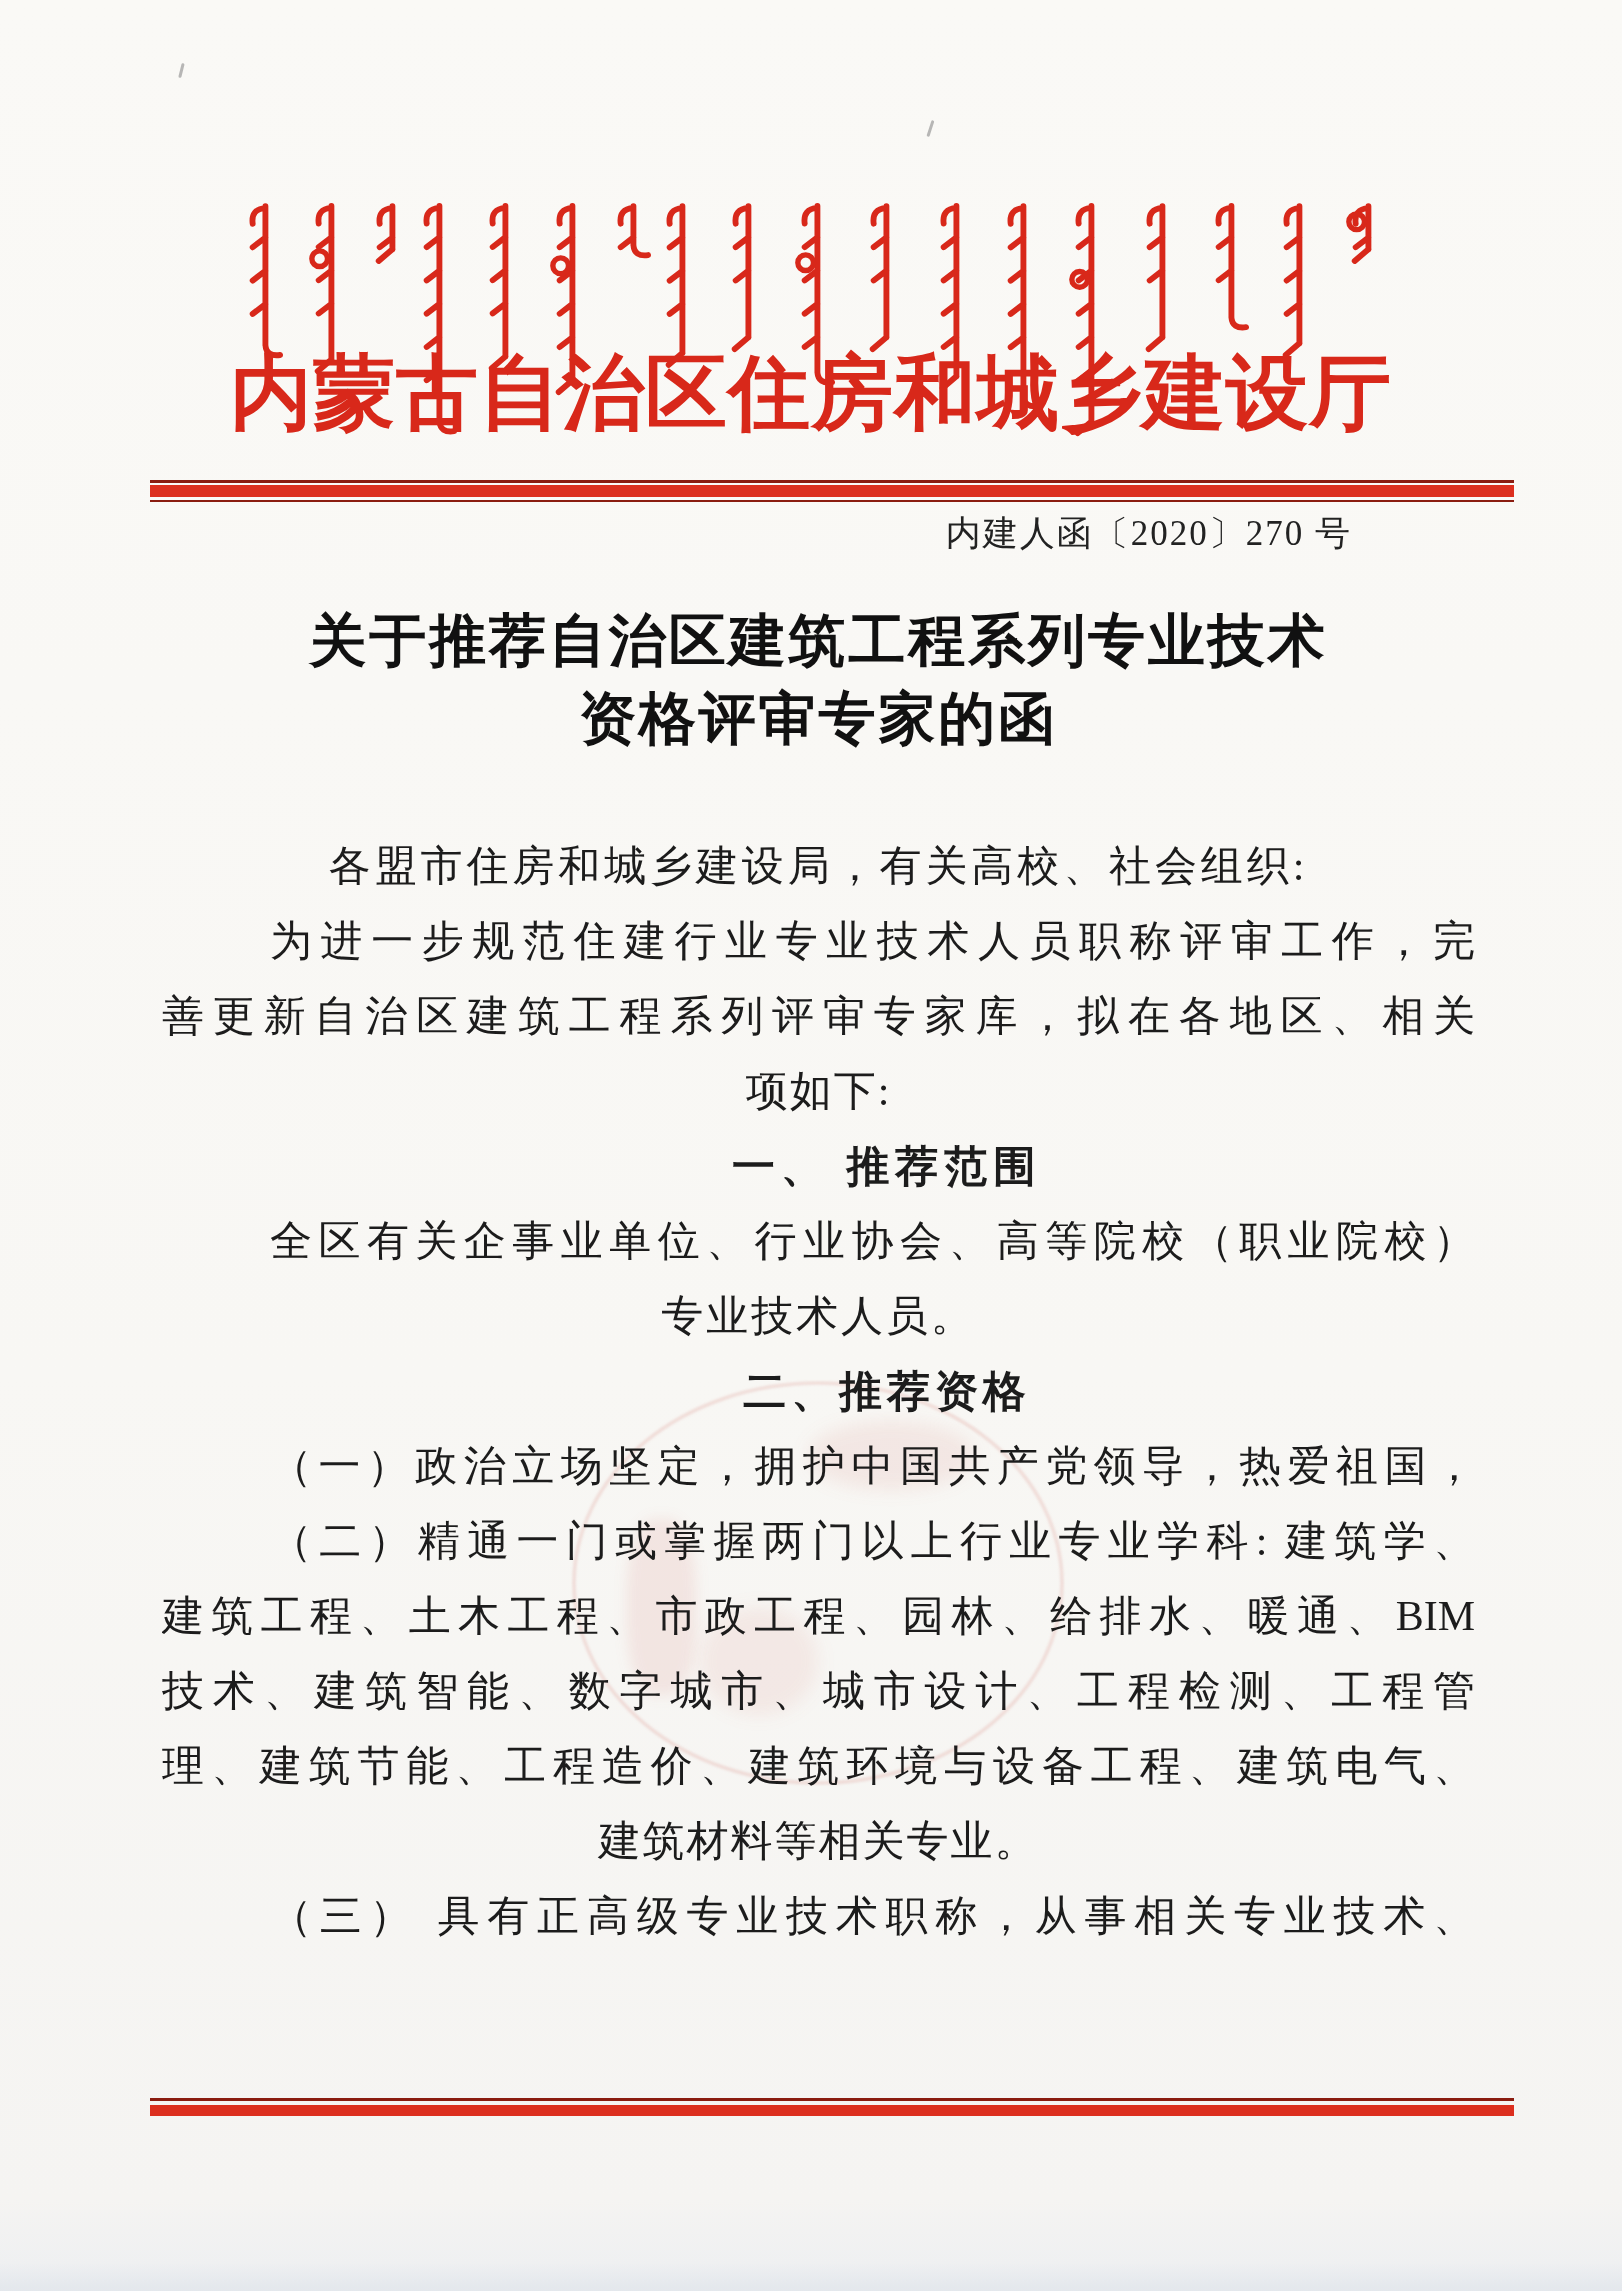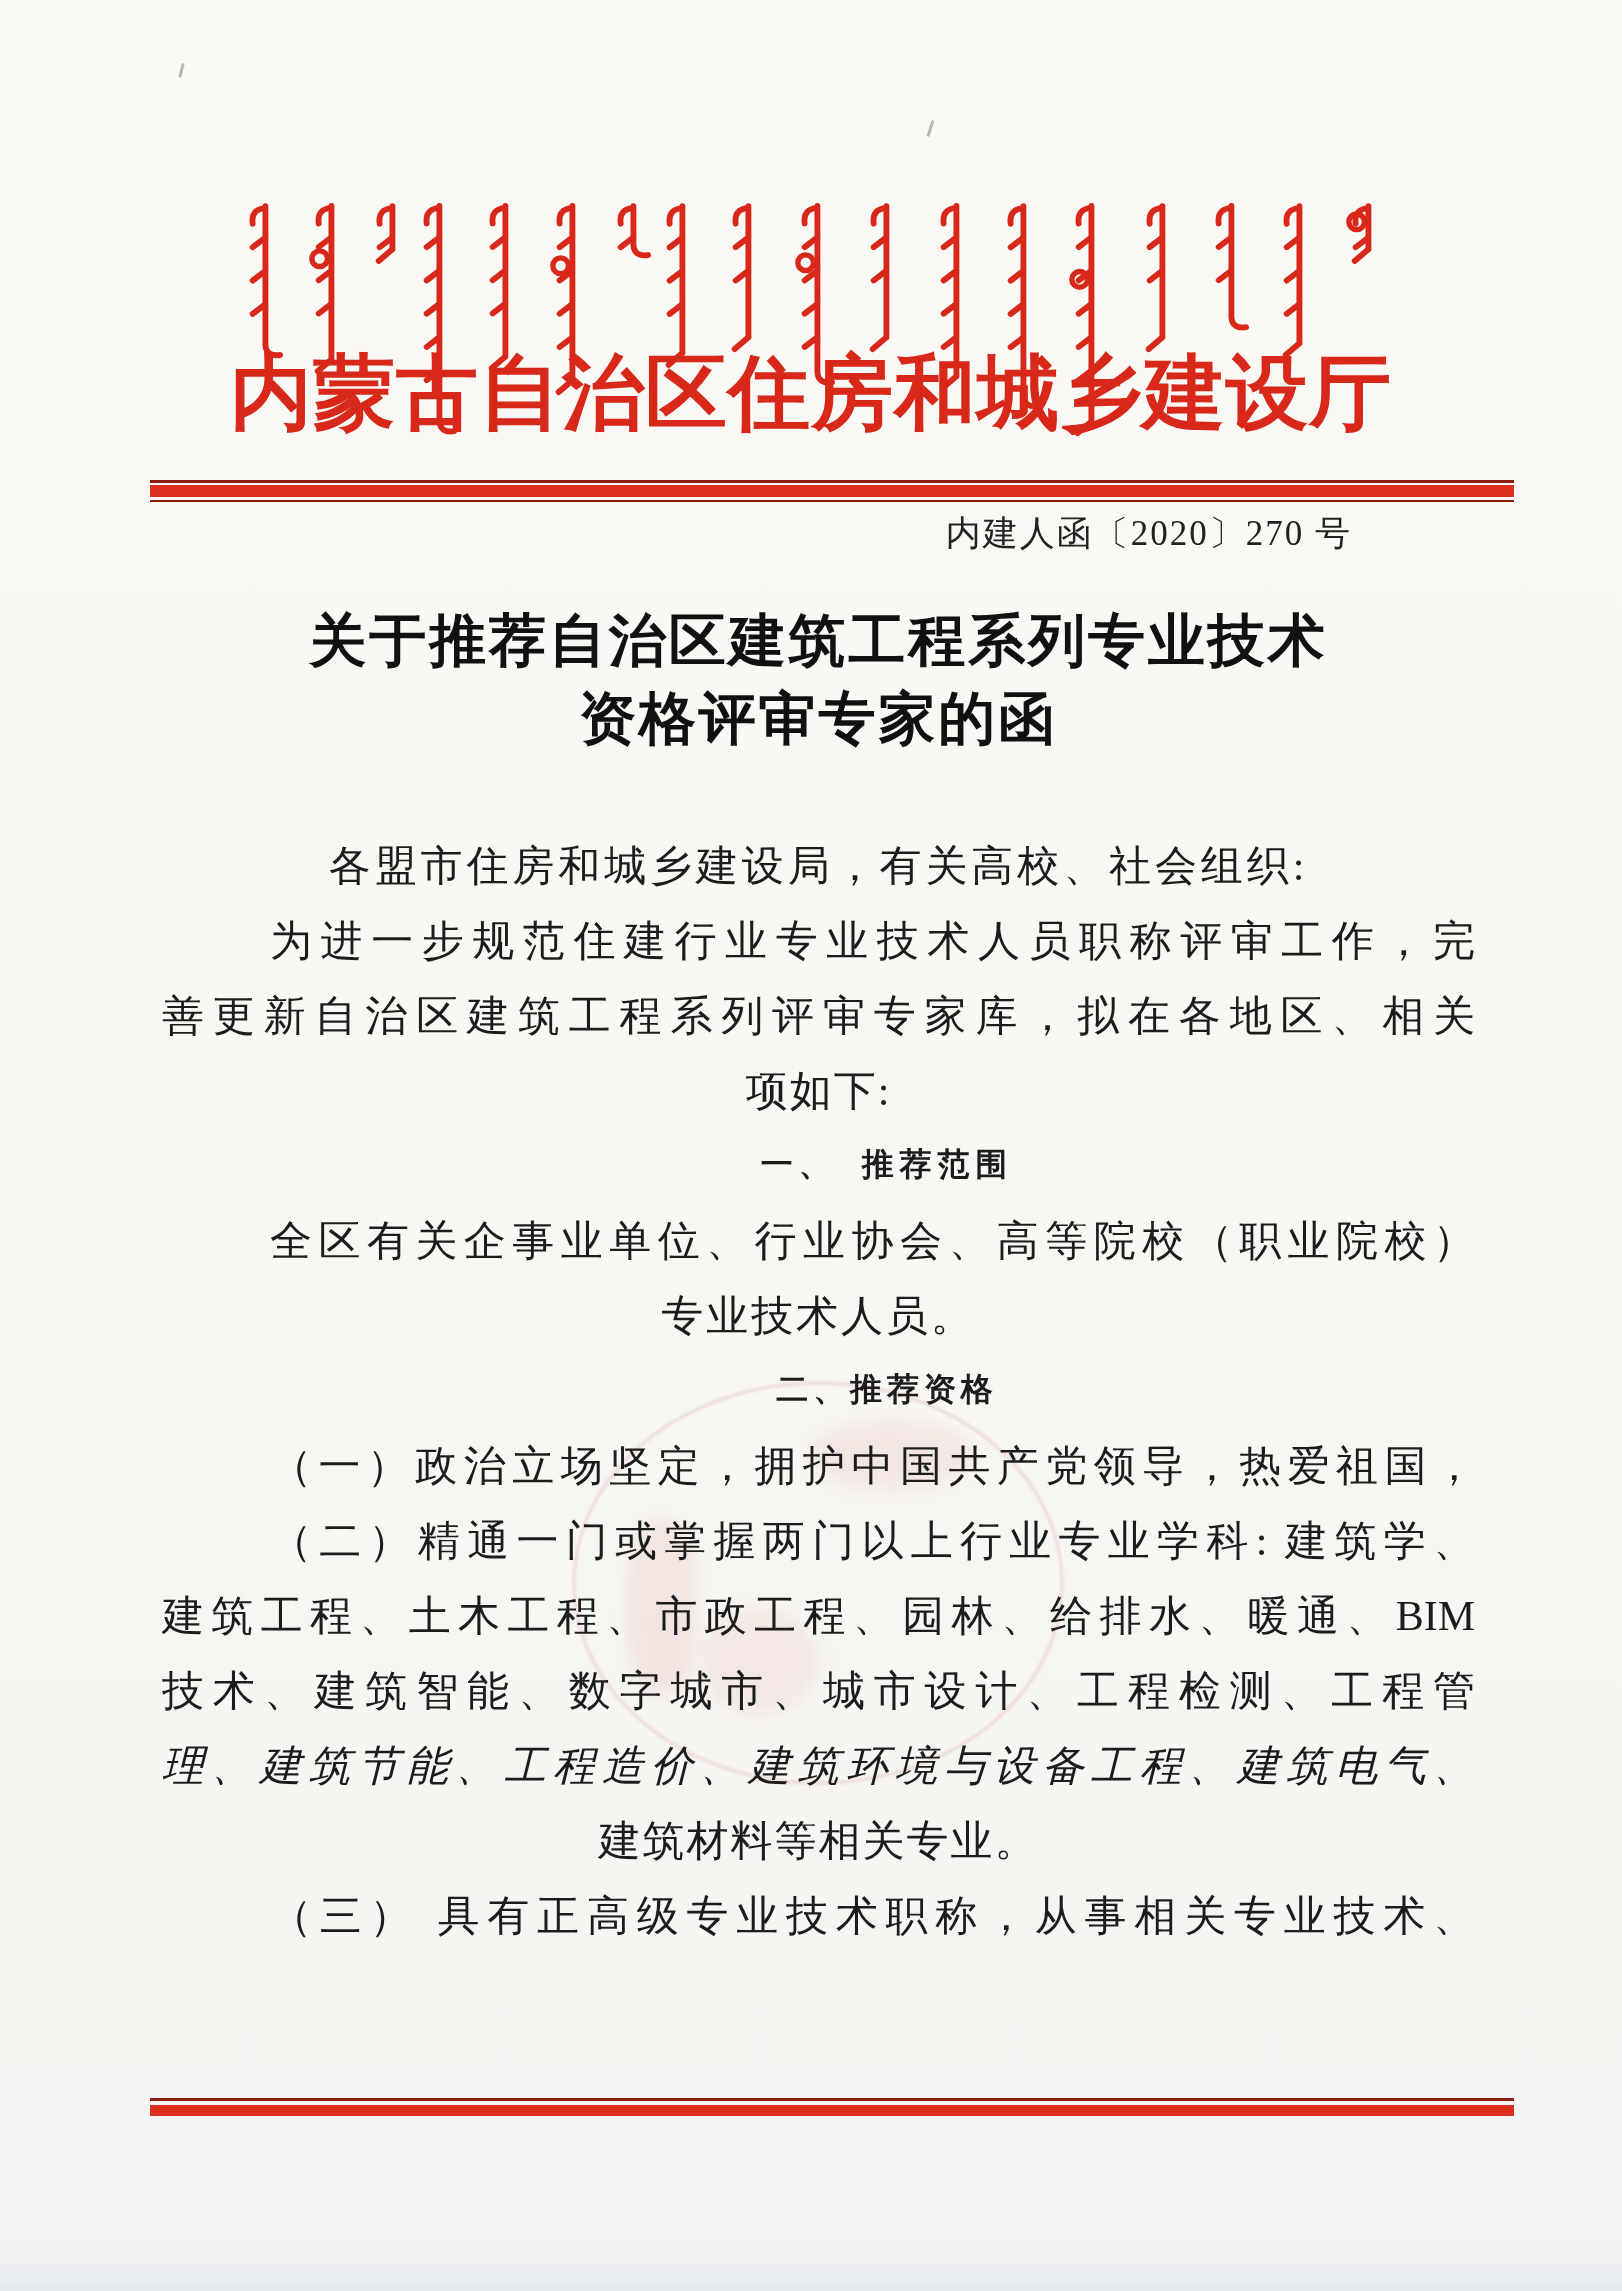--- a/index.html
+++ b/index.html
@@ -35,22 +35,22 @@
   .body-text{position:absolute;left:162px;top:829px;width:1313px;}
   .bline{
     height:75px;line-height:75px;font-size:42px;letter-spacing:3.9px;
     white-space:nowrap;overflow:visible;text-align:center;
   }
   .bline.just{
     white-space:normal;text-align:justify;text-align-last:justify;
     letter-spacing:0;overflow:hidden;
   }
   .bline.bold{
-    font-family:Liberation Mono, monospace;
-    font-weight:700;font-size:32px;
+    font-family:Liberation Serif, serif;
+    font-weight:700;font-size:43px;
   }
   
   .stamp{position:absolute;left:573px;top:1382px;width:490px;height:402px;pointer-events:none;}
   .stamp .ring{
     position:absolute;inset:0;border:2.9px solid rgba(201,77,66,.26);
     border-radius:50%;filter:blur(1.5px);
   }
   .stamp .blob1{position:absolute;left:54px;top:137px;width:69px;height:176px;
     background:rgba(205,80,70,.10);filter:blur(6.9px);border-radius:40%;}
   .stamp .blob2{position:absolute;left:235px;top:39px;width:167px;height:69px;
@@ -156,21 +156,21 @@
       <div class="bline just" style="padding-left: 0px;">善更新自治区建筑工程系列评审专家库，拟在各地区、相关</div>
       <div class="bline" style="padding-left: 0px; letter-spacing: 2px;">项如下:</div>
       <div class="bline bold" style="padding-left: 137px; letter-spacing: 5.9px;">一、 推荐范围</div>
       <div class="bline just" style="padding-left: 108px;">全区有关企事业单位、行业协会、高等院校（职业院校）</div>
       <div class="bline" style="padding-left: 0px; letter-spacing: 2.9px;">专业技术人员。</div>
       <div class="bline bold" style="padding-left: 137px; letter-spacing: 4.9px;">二、推荐资格</div>
       <div class="bline just" style="padding-left: 108px;">（一）政治立场坚定，拥护中国共产党领导，热爱祖国，</div>
       <div class="bline just" style="padding-left: 108px;">（二）精通一门或掌握两门以上行业专业学科: 建筑学、</div>
       <div class="bline just" style="padding-left: 0px;">建筑工程、土木工程、市政工程、园林、给排水、暖通、BIM</div>
       <div class="bline just" style="padding-left: 0px;">技术、建筑智能、数字城市、城市设计、工程检测、工程管</div>
-      <div class="bline just" style="padding-left: 0px; font-style: italic;">理、建筑节能、工程造价、建筑环境与设备工程、建筑电气、</div>
+      <div class="bline just" style="padding-left: 0px;">理、建筑节能、工程造价、建筑环境与设备工程、建筑电气、</div>
       <div class="bline" style="padding-left: 0px; letter-spacing: 2px;">建筑材料等相关专业。</div>
       <div class="bline just" style="padding-left: 108px;">（三） 具有正高级专业技术职称，从事相关专业技术、</div>
     </div>
 
   <div class="sep sep-bottom" style="top:2098px;">
     <div class="l1"></div>
     <div class="l2"></div>
   </div>
 
   <div class="artifact" style="left:180px;top:63px;width:2.9px;height:14.7px;transform:rotate(14deg);"></div>

